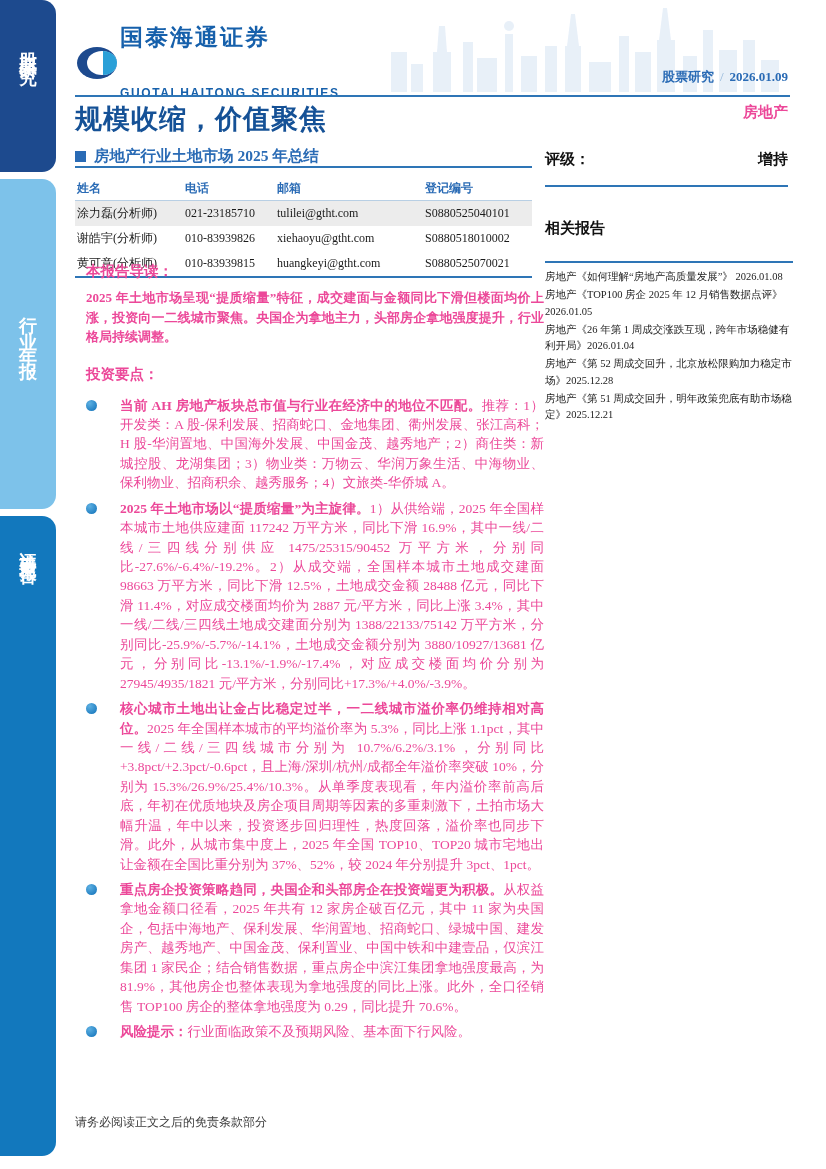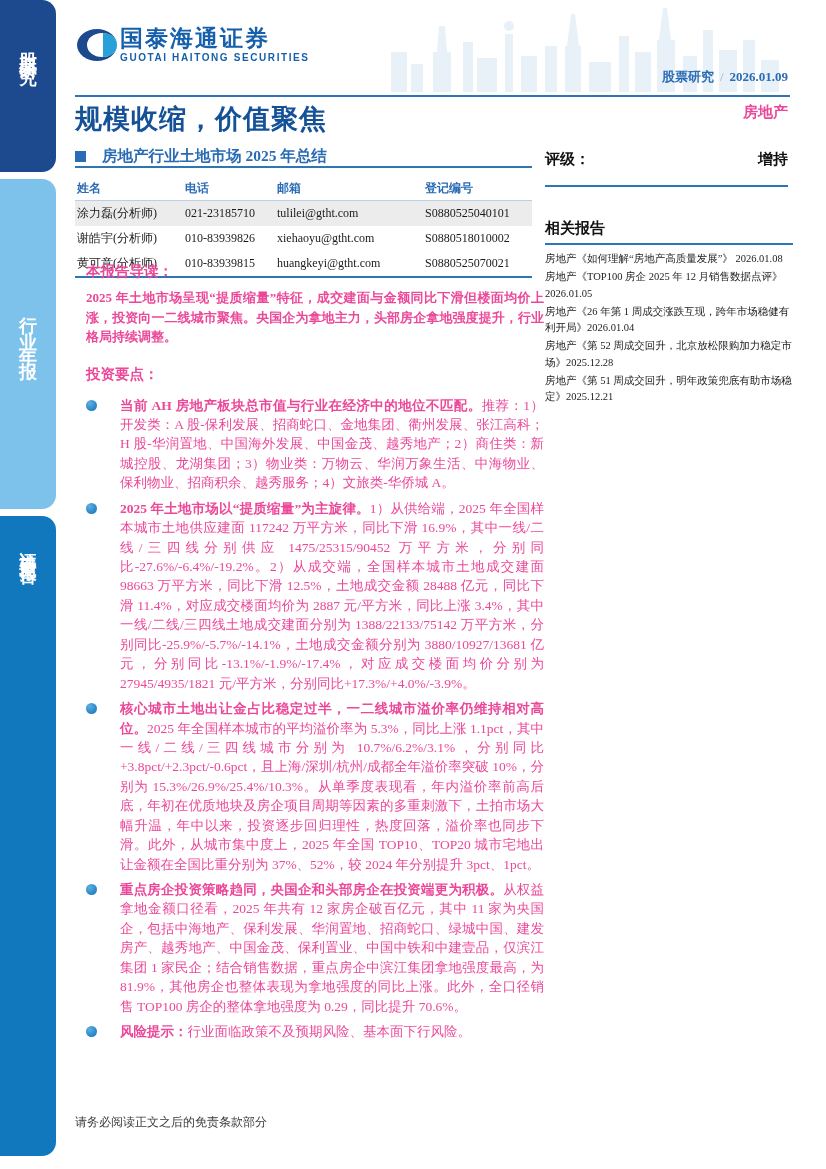--- a/index.html
+++ b/index.html
@@ -12,36 +12,36 @@
   .seg-2 { top:179px; height:330px; background:#7dc2ea; }
   .seg-3 { top:516px; height:640px; background:#1278bd; }
   .vtext { position:absolute; writing-mode:vertical-rl; color:#ffffff; left:50%; transform:translateX(-50%); font-weight:bold; font-family:"Liberation Serif","DejaVu Serif",serif; }
   .vt-1 { top:38px;  font-size:18px; letter-spacing:5px; }
   .vt-2 { top:124px; font-size:18px; letter-spacing:15px; }
   .vt-3 { top:22px;  font-size:17px; letter-spacing:3px; }
 
   
   .logo-wrap { position:absolute; left:76px; top:26px; display:flex; align-items:center; }
   .logo-text-cn { font-size:23px; font-weight:bold; color:#1660ab; letter-spacing:2px; line-height:1.05; }
-  .logo-text-en { font-size:10px; font-weight:bold; color:#1660ab; letter-spacing:1.6px; font-family:"Liberation Sans","DejaVu Sans",sans-serif; }
+  .logo-text-en { font-size:12px; font-weight:bold; color:#1660ab; letter-spacing:1.6px; font-family:"Liberation Sans","DejaVu Sans",sans-serif;margin-top:36px; }
   .skyline { position:absolute; left:385px; top:6px; opacity:.55; }
   .header-meta { position:absolute; top:68px; right:38px; font-size:13px; color:#2a6bb5; font-weight:bold; }
   .header-meta .sep { color:#8fb4d9; font-weight:normal; padding:0 6px; }
   .header-rule { position:absolute; left:75px; top:95px; width:715px; height:2px; background:#2e75b6; }
 
   .doc-title { position:absolute; left:75px; top:101px; font-size:27px; font-weight:bold; color:#155196; letter-spacing:1px; }
-  .doc-subtitle { position:absolute; left:75px; top:146px; display:flex; align-items:center; gap:16px; color:#2a6bb5; font-size:15.5px; font-weight:bold; }
+  .doc-subtitle { position:absolute; left:75px; top:146px; display:flex; align-items:center; gap:8px; color:#2a6bb5; font-size:15.5px; font-weight:bold; }
   .sq { width:11px; height:11px; background:#2a6bb5; display:inline-block; }
 
   
   .industry { position:absolute; left:545px; top:103px; width:243px; text-align:right; font-size:15px; font-weight:bold; color:#ec4899; }
   .rating-row { position:absolute; left:545px; top:150px; width:243px; display:flex; justify-content:space-between; font-size:15px; font-weight:bold; color:#111; }
   .rating-rule { position:absolute; left:545px; top:185px; width:243px; height:2px; background:#2e75b6; }
   .related { position:absolute; left:545px; top:219px; width:248px; }
-  .related-title { font-size:15px; font-weight:bold; color:#111; padding-bottom:5px; border-bottom:2px solid #2e75b6; margin-bottom:6px; }
+  .related-title { font-size:15px; font-weight:bold; color:#111; padding-bottom:23px; border-bottom:2px solid #2e75b6; margin-bottom:6px; }
   .related-item { font-size:10.5px; line-height:1.55; color:#222; margin-bottom:2px; }
 
   
   .analysts { position:absolute; left:75px; top:166px; width:457px; border-top:2px solid #2e75b6; border-bottom:2px solid #2e75b6; border-collapse:collapse; font-size:12px; }
   .analysts th { text-align:left; color:#2a6bb5; font-weight:bold; padding:12px 2px 3px 2px; border-bottom:1px solid #b8cfe4; }
   .analysts td { padding:4px 2px; color:#1a1a1a; }
   .analysts tr.shaded td { background:#ececec;margin-left:26px; }
   .c-name { width:108px; } .c-tel { width:92px; } .c-mail { width:148px; }
 
   

